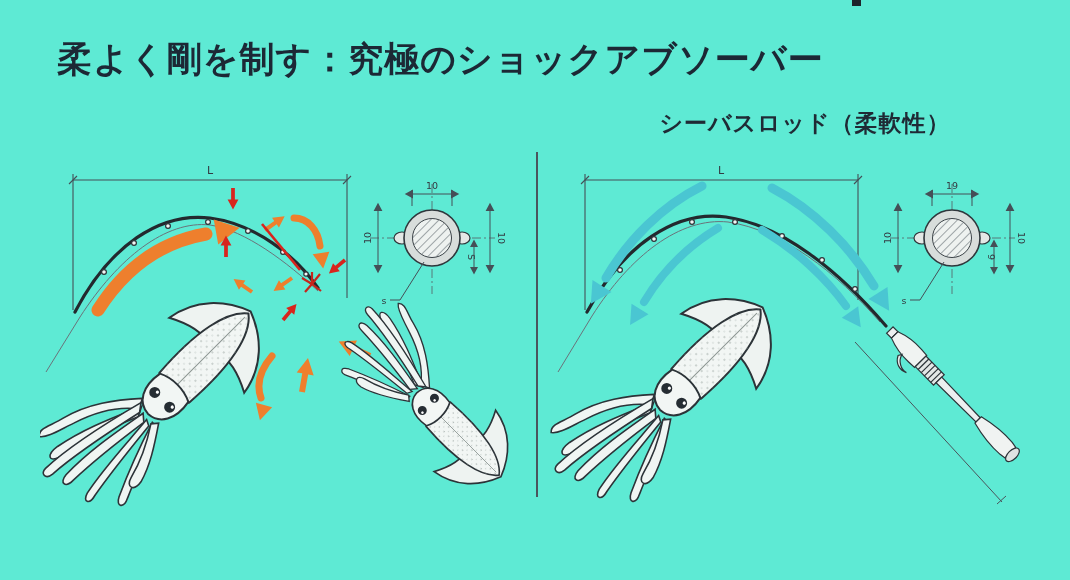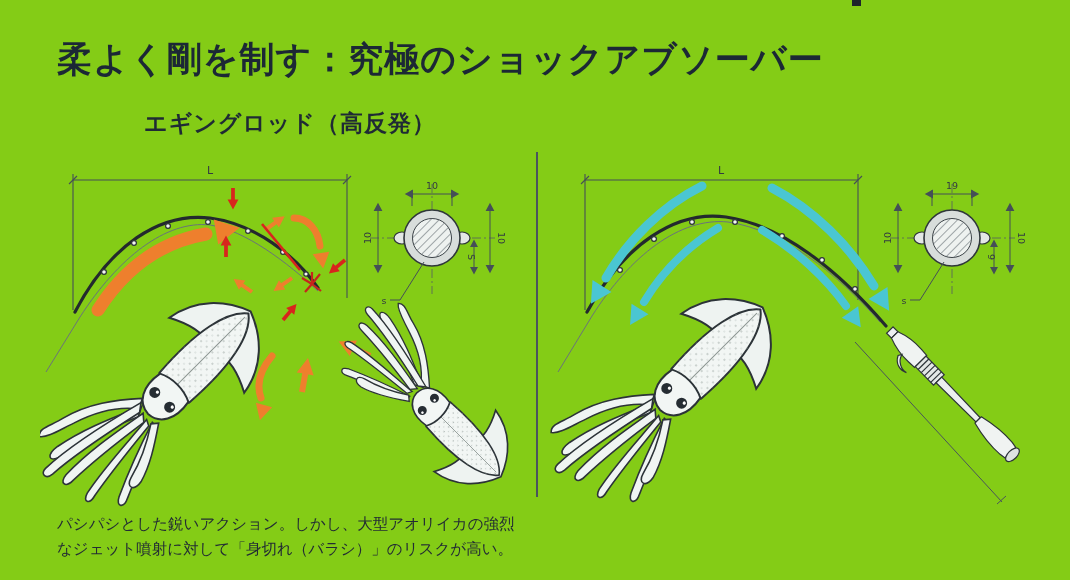--- a/index.html
+++ b/index.html
@@ -1,16 +1,16 @@
 <!DOCTYPE html>
 <html><head>
 <meta charset="utf-8">
 <style>
   html,body{margin:0;padding:0;background:#dfe9e8;}
-  .stage{position:relative;width:1070px;height:580px;background:#84cc16;
+  .stage{position:relative;width:1070px;height:580px;background:#5eead4;
          font-family:"DejaVu Sans",sans-serif;overflow:hidden;}
   .title{position:absolute;left:57px;top:36px;font-size:35px;font-weight:bold;
          color:#1c2835;letter-spacing:1px;white-space:nowrap;}
   .hdr{position:absolute;top:108px;font-size:23px;font-weight:bold;color:#1f2a35;
        text-align:center;letter-spacing:1px;}
   .hdr-left{left:40px;width:500px;}
   .hdr-right{left:550px;width:510px;}
   .cap{position:absolute;top:512px;font-size:15.5px;line-height:1.62;color:#232c34;}
   .cap-left{left:57px;width:480px;}
   .cap-right{left:585px;width:480px;}
@@ -58,21 +58,21 @@
           <path d="M9,150 C18,178 28,204 38,226 C43,236 50,231 45,221 C35,198 25,172 15,150 Z"></path>
           <path d="M14,146 C27,165 38,182 43,200 C45,212 36,215 33,204 C29,188 21,170 9,152 Z"></path>
         </g>
       </g>
     </defs>
   </svg>
 
   <div class="title">柔よく剛を制す：究極のショックアブソーバー</div>
   <div class="corner-mark"></div>
 
-  <div class="hdr hdr-left">エギングロッド（高反発）</div>
+  <div class="hdr hdr-right">シーバスロッド（柔軟性）</div>
 
   <div class="divider"></div>
 
   <svg class="panel-art" style="left:40px;top:160px" width="500" height="350" viewBox="0 0 500 350">
 
     <g stroke="#454f57" fill="none" stroke-width="1.1">
       <line x1="33" y1="14" x2="33" y2="150"></line>
       <line x1="307" y1="14" x2="307" y2="138"></line>
       <line x1="33" y1="20" x2="307" y2="20"></line>
       <path d="M29,24 L37,16"></path>
@@ -245,20 +245,16 @@
       <text class="dimtext-sm" x="468" y="78" text-anchor="middle" transform="rotate(90 468 78)">10</text>
       <line x1="444" y1="86" x2="444" y2="108" stroke="#454f57" stroke-width="1"></line>
       <use href="#ahead" transform="translate(444,87) rotate(-90) scale(0.5)" fill="#454f57"></use>
       <use href="#ahead" transform="translate(444,107) rotate(90) scale(0.5)" fill="#454f57"></use>
       <text class="dimtext-sm" x="438" y="97" text-anchor="middle" transform="rotate(90 438 97)">9</text>
       <path d="M394,102 L370,140 L360,140" stroke="#454f57" stroke-width="1" fill="none"></path>
       <text class="dimtext-sm" x="354" y="144" text-anchor="middle">s</text>
     </g>
   </svg>
 
-  <div class="cap cap-left">
-    <span>パシパシとした鋭いアクション。しかし、大型アオリイカの強烈</span>
-    <span>なジェット噴射に対して「身切れ（バラシ）」のリスクが高い。</span>
-  </div>
   <div class="cap cap-right">
   </div>
 
 </div>
 
 </body></html>

